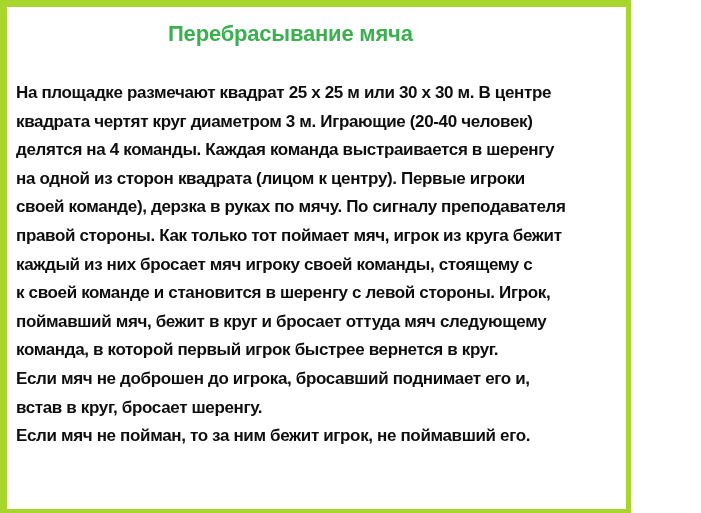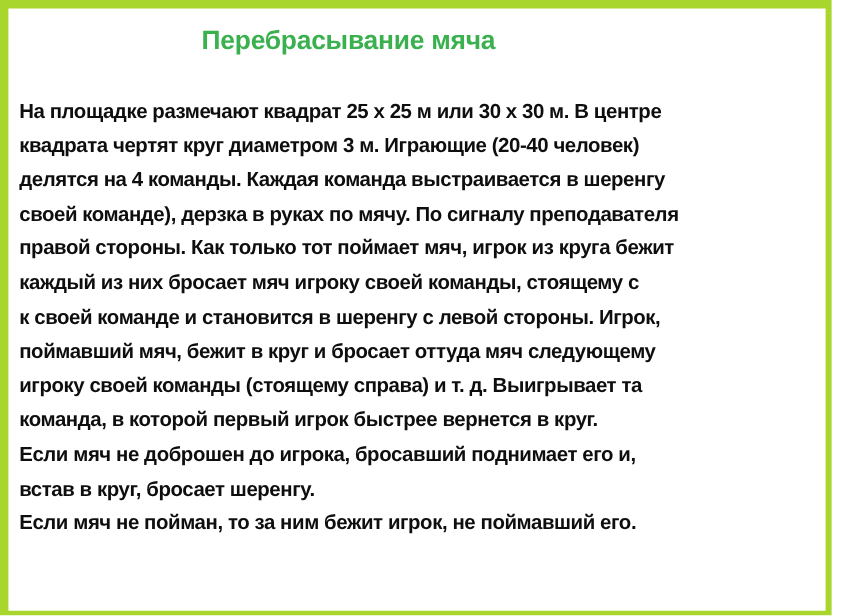--- a/index.html
+++ b/index.html
@@ -7,21 +7,21 @@
     padding: 0;
     background: #ffffff;
   }
   body {
     width: 701px;
     height: 513px;
     overflow: hidden;
   }
   .page {
     box-sizing: border-box;
-    width: 693px;
+    width: 631px;
     height: 513px;
     background: var(--background, #ffffff);
     border-style: solid;
     border-color: var(--border, #a9d62c);
     border-top-width: 7px;
     border-left-width: 7px;
     border-right-width: 5px;
     border-bottom-width: 4px;
     padding: 0 4px 0 9px;
     font-family: "Liberation Sans", sans-serif;
@@ -47,24 +47,24 @@
 </style>
 </head>
 <body>
 
 <div class="page">
   <div class="doc-title">Перебрасывание мяча</div>
   <div class="doc-body">
     <div class="body-line">На площадке размечают квадрат 25 х 25 м или 30 х 30 м. В центре</div>
     <div class="body-line">квадрата чертят круг диаметром 3 м. Играющие (20-40 человек)</div>
     <div class="body-line">делятся на 4 команды. Каждая команда выстраивается в шеренгу</div>
+    <div class="body-line">на одной из сторон квадрата (лицом к центру). Первые игроки</div>
     <div class="body-line">своей команде), дерзка в руках по мячу. По сигналу преподавателя</div>
     <div class="body-line">правой стороны. Как только тот поймает мяч, игрок из круга бежит</div>
     <div class="body-line">каждый из них бросает мяч игроку своей команды, стоящему с</div>
     <div class="body-line">к своей команде и становится в шеренгу с левой стороны. Игрок,</div>
     <div class="body-line">поймавший мяч, бежит в круг и бросает оттуда мяч следующему</div>
-    <div class="body-line">игроку своей команды (стоящему справа) и т. д. Выигрывает та</div>
     <div class="body-line">команда, в которой первый игрок быстрее вернется в круг.</div>
     <div class="body-line">Если мяч не доброшен до игрока, бросавший поднимает его и,</div>
     <div class="body-line">встав в круг, бросает шеренгу.</div>
     <div class="body-line">Если мяч не пойман, то за ним бежит игрок, не поймавший его.</div>
   </div>
 </div>
 
 </body></html>

